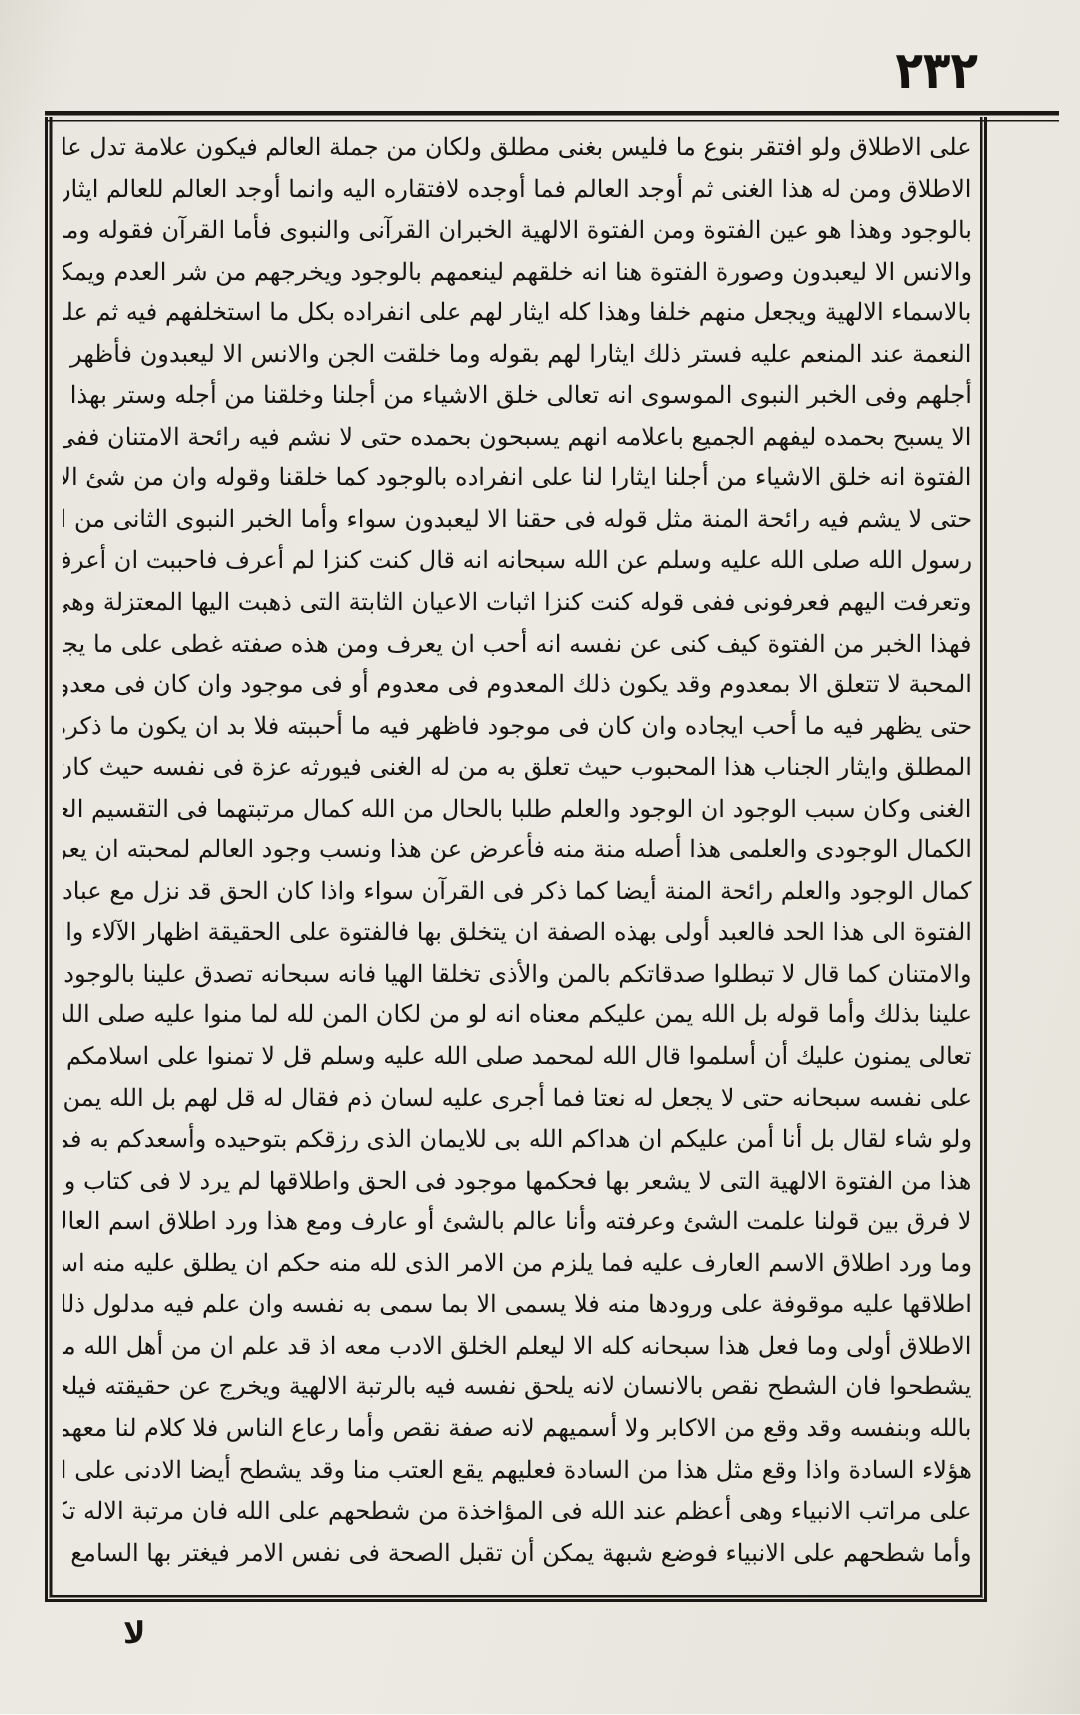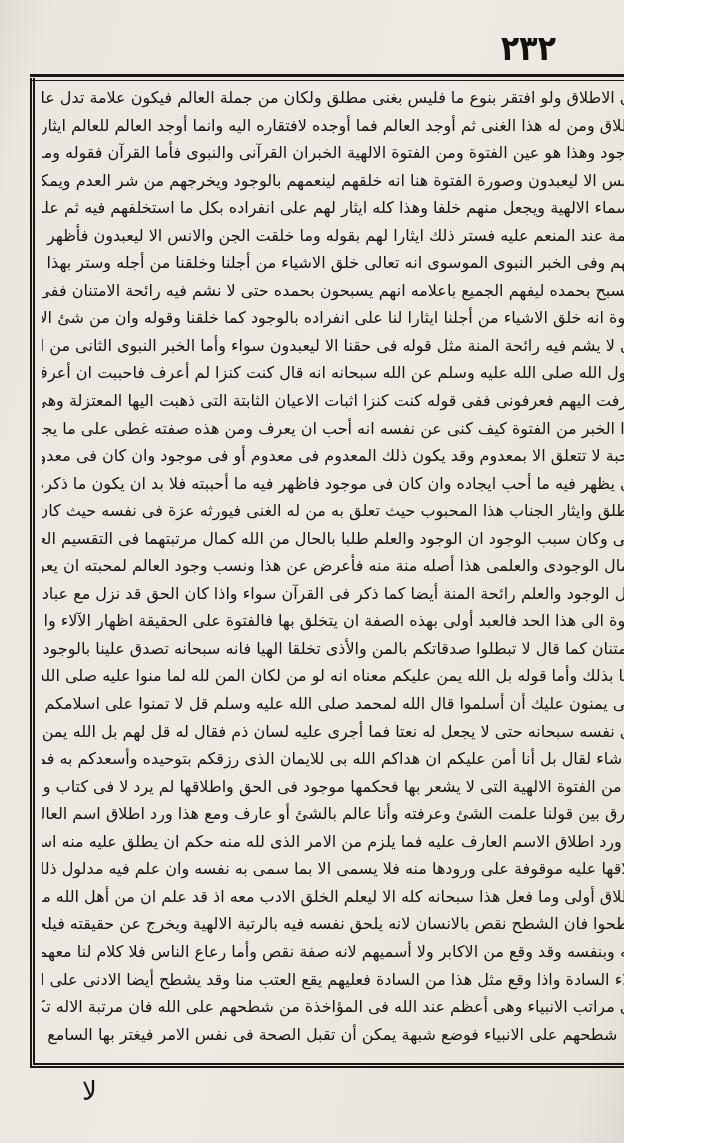--- a/index.html
+++ b/index.html
@@ -1,18 +1,18 @@
 <!DOCTYPE html>
 <html lang="ar"><head>
 <meta charset="utf-8">
 <style>
   html,body{margin:0;padding:0;}
   .sheet{
     position:relative;
-    width:624px;height:1143px;
+    width:720px;height:1143px;
     background:linear-gradient(105deg,#dedbd2 0%, #eae7e0 6%, #edeae3 50%, #e7e4dc 94%, #dcd9d0 100%);
     font-family:"DejaVu Sans", sans-serif;
     color:#161412;
     overflow:hidden;
   }
   .pagenum{
     position:absolute;top:30px;right:68px;
     font-size:30px;font-weight:bold;
     letter-spacing:1px;
     color:#14120f;
@@ -40,21 +40,21 @@
     line-height:27.55px;
     font-size:16px;
     text-align:justify;
     text-align-last:justify;
     overflow:hidden;
     white-space:nowrap;
     color:#17140f;
   }
   .catchword{
     position:absolute;left:82px;top:1076px;
-    font-size:26px;font-weight:normal;
+    font-size:20px;font-weight:bold;
     direction:rtl;
     color:#17140f;
   }
 </style>
 </head>
 <body>
 
 <div class="sheet">
 
   <div class="pagenum">٢٣٢</div>

